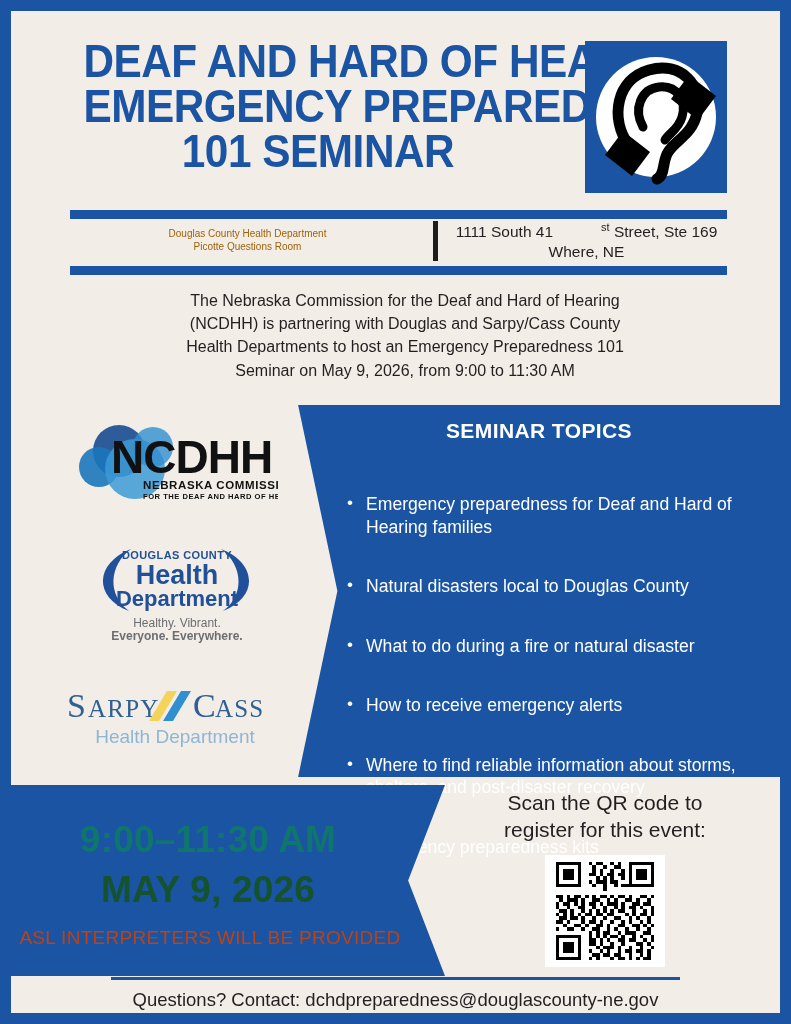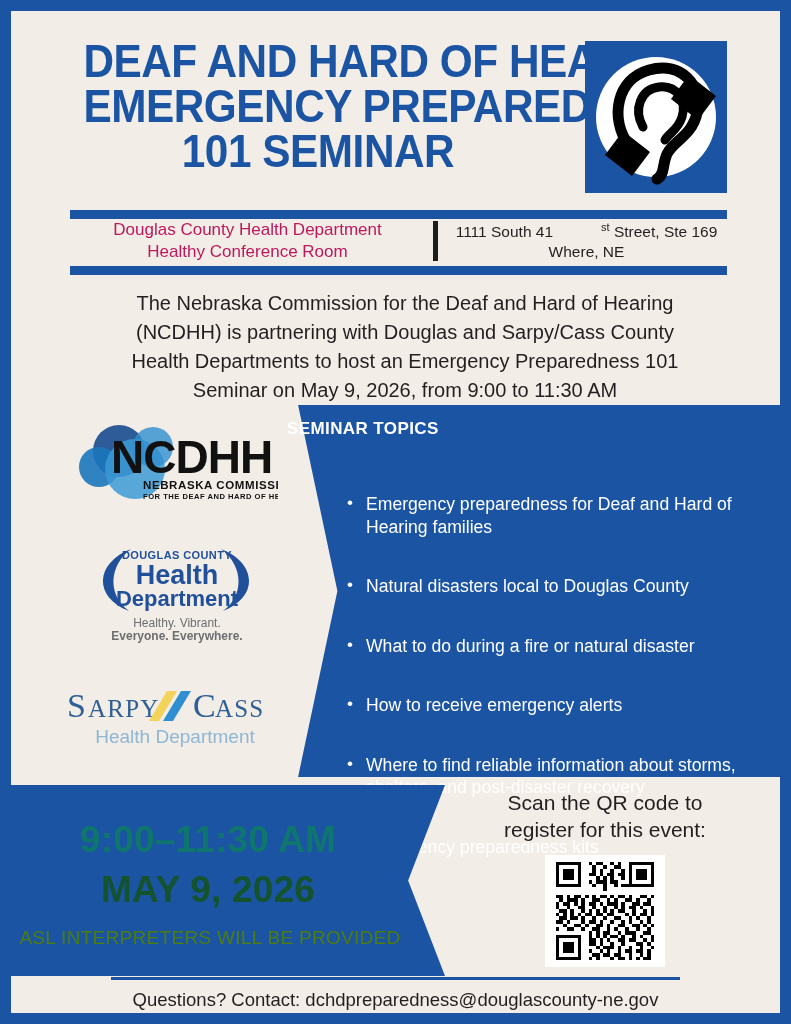--- a/index.html
+++ b/index.html
@@ -79,23 +79,23 @@
     left: 59px;
     top: 206px;
     width: 657px;
     height: 48px;
     display: flex;
     align-items: center;
   }
   .venue-left {
     flex: 0 0 355px;
     text-align: center;
-    font-size: 17px;
+    font-size: 10px;
     line-height: 1.28;
-    color: #be185d;
+    color: #a16207;
   }
   .venue-divider {
     width: 5px;
     height: 40px;
     background: #1d1d1b;
     margin: 0 8px;
     flex: 0 0 auto;
   }
   .venue-right {
     flex: 1;
@@ -106,44 +106,44 @@
   }
   .venue sup { font-size: 11px; vertical-align: super; margin-left: 48px; }
 
   
   .intro {
     position: absolute;
     left: 72px;
     top: 278px;
     width: 644px;
     text-align: center;
-    font-size: 20px;
+    font-size: 16px;
     line-height: 1.45;
     color: #231f20;
   }
 
   
   .topics-panel {
     position: absolute;
     left: 276px;
     top: 394px;
     width: 504px;
     height: 372px;
     background: #1a54a3;
     -webkit-clip-path: polygon(2.2% 0%, 100% 0%, 100% 100%, 2.2% 100%, 10.0% 50%);
     clip-path: polygon(2.2% 0%, 100% 0%, 100% 100%, 2.2% 100%, 10.0% 50%);
   }
   .topics-title {
     position: absolute;
     left: 0;
     top: 14px;
     width: 430px;
-    text-align: left;
+    text-align: center;
     color: #ffffff;
-    font-size: 17px;
+    font-size: 21px;
     font-weight: bold;
     letter-spacing: 0.4px;
   }
   .topics-list {
     position: absolute;
     left: 58px;
     top: 48px;
     width: 432px;
     margin: 0;
     padding: 0;
@@ -223,21 +223,21 @@
     font-size: 37px;
     font-weight: bold;
     letter-spacing: 0.2px;
   }
   .asl-note {
     position: absolute;
     left: 0;
     top: 142px;
     width: 398px;
     text-align: center;
-    color: #4d7c0f;
+    color: #c2410c;
     font-size: 19px;
     letter-spacing: 0.3px;
   }
 
   
   .qr-block {
     position: absolute;
     left: 444px;
     top: 778px;
     width: 300px;
@@ -300,21 +300,21 @@
         <polygon points="104,34 131,55 113,79 86,58" fill="#000000"></polygon>
 
         <polygon points="38,90 65,111 47,135 20,114" fill="#000000"></polygon>
       </svg>
     </div>
 
     <div class="rule top"></div>
     <div class="venue">
       <div class="venue-left">
         <div>Douglas County Health Department</div>
-        <div>Healthy Conference Room</div>
+        <div>Picotte Questions Room</div>
       </div>
       <div class="venue-divider"></div>
       <div class="venue-right">
         <div><span>1111 South 41</span><sup>st</sup><span> Street, Ste 169</span></div>
         <div>Where, NE</div>
       </div>
     </div>
     <div class="rule bottom"></div>
 
     <div class="intro">

